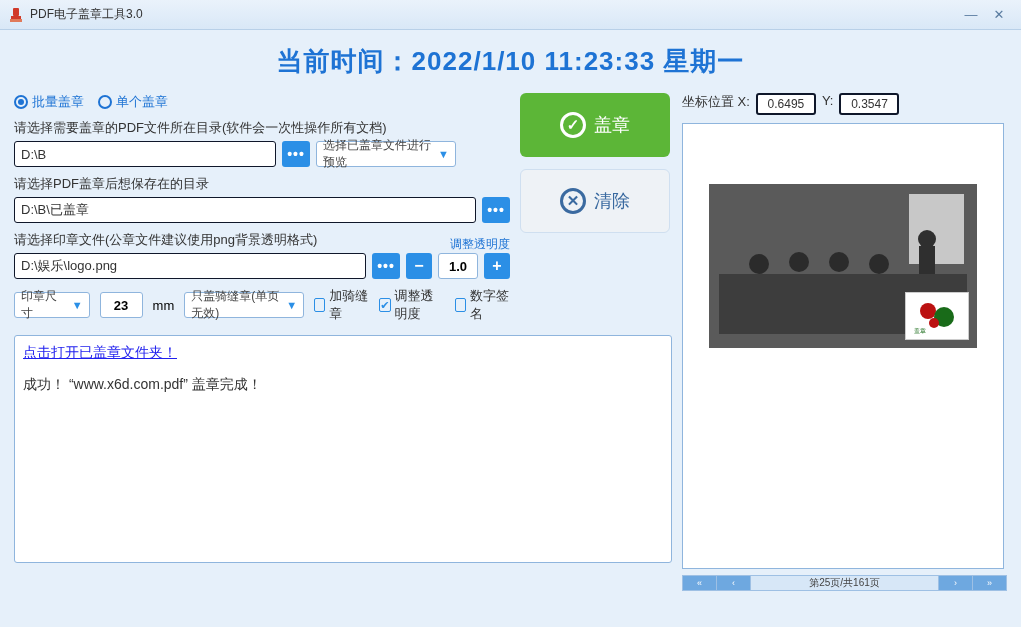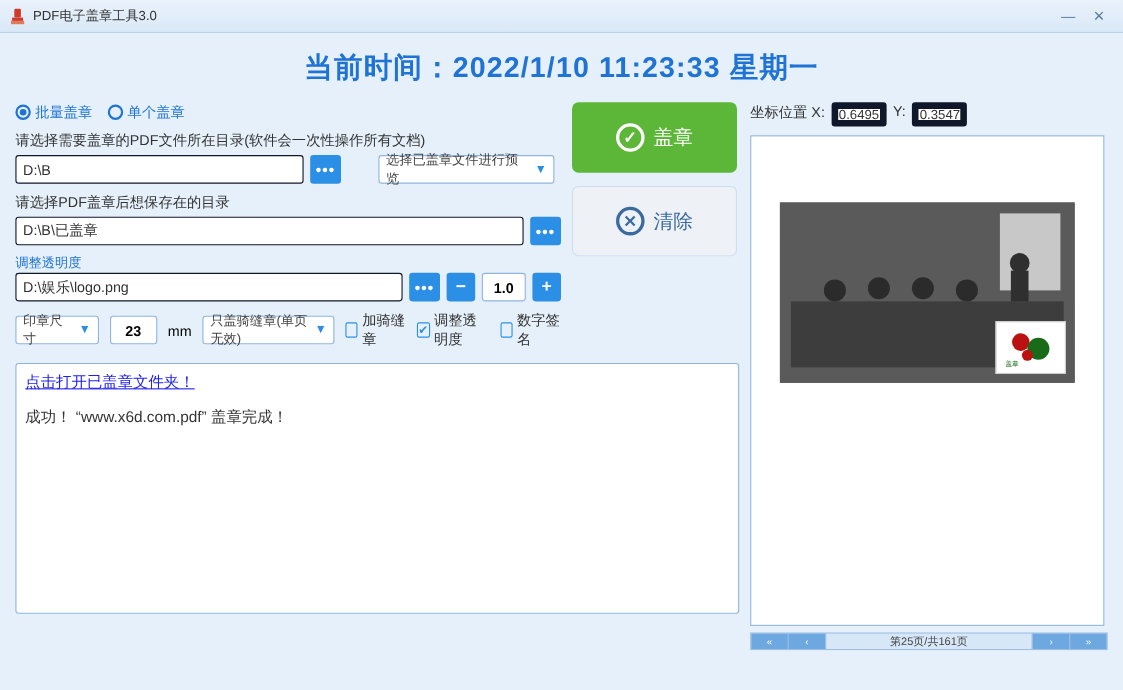--- a/index.html
+++ b/index.html
@@ -29,21 +29,21 @@
   .chk { display: flex; align-items: center; gap: 4px; font-size: 13px; color: #333; cursor: pointer; }
   .chk .bx { width: 14px; height: 14px; border: 1.5px solid #2b8fe6; border-radius: 2px; display:flex;align-items:center;justify-content:center;font-size:11px;color:#2b8fe6; }
   .chk .bx.on::after { content:"✔"; }
   .logbox { height: 228px; border: 1px solid #8fb5dd; background: #fff; border-radius: 3px; padding: 8px; font-size: 14px; color: #333; margin-top: 4px; }
   .logbox .lnk { color: #2020ee; text-decoration: underline; cursor: pointer; margin-bottom: 14px; display:inline-block; }
   .bigbtn { width: 150px; height: 64px; border-radius: 6px; display: flex; align-items: center; justify-content: center; gap: 8px; font-size: 18px; color: #fff; cursor: pointer; }
   .bigbtn.green { background: #5cb637; }
   .bigbtn.gray  { background: #eef2f6; color: #3a6aa0; border:1px solid #cfdff0; }
   .bigbtn .ic { width: 26px; height: 26px; border: 3px solid currentColor; border-radius: 50%; display:flex;align-items:center;justify-content:center;font-size:15px;font-weight:bold; }
   .coords { display: flex; gap: 6px; font-size: 13px; color: #333; margin-bottom: 8px; }
-  .coordbox { width: 50px; height: 22px; border:6px solid #0f172a; background:#fff; border-radius:3px; display:flex;align-items:center;justify-content:center;font-size:12px; }
+  .coordbox { width: 60px; height: 22px; border:2px solid #0f172a; background:#fff; border-radius:3px; display:flex;align-items:center;justify-content:center;font-size:12px; }
   .preview { width: 322px; height: 446px; border:1px solid #8fb5dd; background:#fff; position:relative; }
   .preview .doc { position:absolute; left:26px; top:60px; width:268px; height:164px; background:#888; display:flex;align-items:center;justify-content:center; }
   .preview .doc .scene { width:100%; height:100%; background:linear-gradient(#696969,#555); position:relative; overflow:hidden; }
   .preview .stamp { position:absolute; right:8px; bottom:8px; width:64px; height:48px; background:#fff; border:1px solid #ccc; display:flex;align-items:center;justify-content:center; }
   .pager { height: 16px; background: #d7e7f7; display:flex; align-items:center; margin-top:6px; border:1px solid #9ec0e4; }
   .pager .pbtn { width:34px; height:100%; border-right:1px solid #9ec0e4; background:#6ea8e0; display:flex;align-items:center;justify-content:center;font-size:9px;color:#fff;cursor:pointer; }
   .pager .pbtn.end { border-left:1px solid #9ec0e4; border-right:none; }
   .pager .ptxt { flex:1; text-align:center; font-size:10px; color:#444; }
 </style>
 </head>
@@ -76,33 +76,34 @@
             <div class="radio">
                 <span class="circ"></span>
                 <span>单个盖章</span>
               </div>
           </div>
 
           <div class="lbl">请选择需要盖章的PDF文件所在目录(软件会一次性操作所有文档)</div>
           <div class="fieldrow">
             <div class="textbox" style="width:262px;">D:\B</div>
             <div class="dots">•••</div>
-            <div class="combo" style="width:160px;margin-left:28px;">
+            <div class="combo" style="width:140px;">
                 <span>选择已盖章文件进行预览</span>
                 <span class="chev">▼</span>
               </div>
           </div>
 
           <div class="lbl">请选择PDF盖章后想保存在的目录</div>
           <div class="fieldrow">
             <div class="textbox" style="flex:1;">D:\B\已盖章</div>
             <div class="dots">•••</div>
           </div>
 
           <div style="display:flex;justify-content:space-between;align-items:flex-end;">
+            <div class="lbl">请选择印章文件(公章文件建议使用png背景透明格式)</div>
             <span class="linklbl">调整透明度</span>
           </div>
           <div class="fieldrow">
             <div class="textbox" style="flex:1;">D:\娱乐\logo.png</div>
             <div class="dots">•••</div>
             <div class="sqbtn">−</div>
             <div class="numbox">1.0</div>
             <div class="sqbtn">+</div>
           </div>
 

